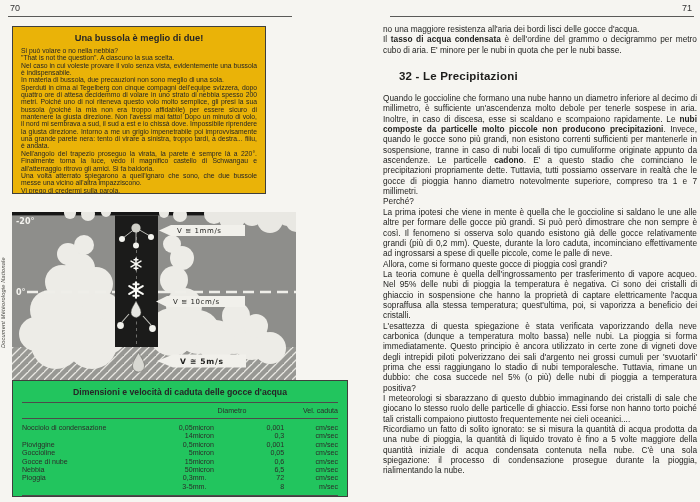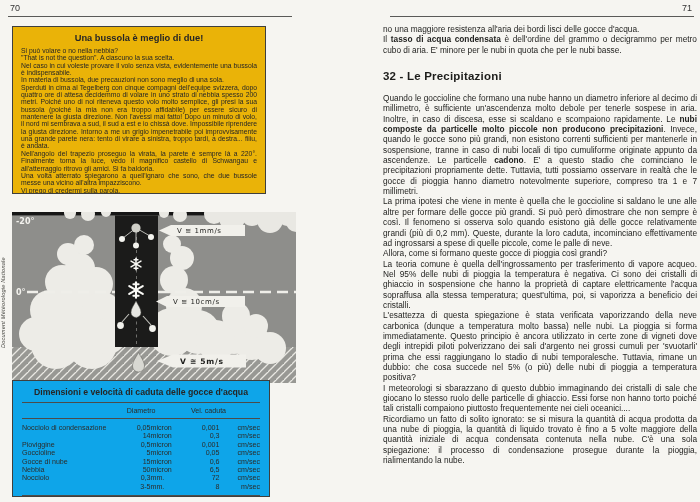--- a/index.html
+++ b/index.html
@@ -26,48 +26,48 @@
   .figure{position:absolute;left:12px;top:212px;width:284px;height:139px;}
   .figure-credit{
     position:absolute;left:0px;top:235px;width:10px;height:136px;
     writing-mode:vertical-rl;transform:rotate(180deg);
     font-size:5.6px;font-style:italic;color:#44443f;letter-spacing:.2px;
     text-align:center;white-space:nowrap;
   }
 
   
   .drop-card{
-    position:absolute;left:12px;top:380px;width:258px;height:117px;
-    box-sizing:border-box;border:1.3px solid #3f3f3d;background:#0ea5e9;
+    position:absolute;left:12px;top:380px;width:336px;height:117px;
+    box-sizing:border-box;border:1.3px solid #3f3f3d;background:#22c55e;
     padding:4px 9px 0 9px;overflow:hidden;
   }
   .drop-card .tbl-title{
     text-align:center;font-weight:bold;font-size:8.7px;
     padding:2px 0 5px 0;border-bottom:1.1px solid #4c4c4a;margin:0;
   }
   table.droptbl{width:100%;border-collapse:collapse;font-size:7.1px;color:#2c2c2a;}
-  table.droptbl th{font-weight:normal;padding:4px 0 3px 0;border-bottom:1.1px solid #4c4c4a;text-align:left;}
+  table.droptbl th{font-weight:normal;padding:4px 0 3px 0;border-bottom:1.1px solid #4c4c4a;text-align:right;}
   table.droptbl td{padding:0;height:8.4px;line-height:8.4px;white-space:nowrap;}
   td.c-label{width:44%;text-align:left;}
   td.c-dval {width:10%;text-align:right;}
   td.c-dunit{width:17%;text-align:left;padding-left:5px;}
   td.c-vval {width:12%;text-align:right;}
   td.c-vunit{width:17%;text-align:right;padding-right:2px;}
   tr.first-row td{padding-top:5px;}
   tr.last-row td{padding-bottom:4px;}
   .tbl-foot{
     border-top:1.1px solid #4c4c4a;font-size:7.1px;color:#2c2c2a;
     padding:3px 0 0 0;margin:0;
   }
 
   
   .rcol{position:absolute;left:383px;top:24px;width:314px;}
   .rcol p{margin:0;font-size:8.3px;line-height:10.35px;text-align:justify;color:#242422;}
   .rcol p b{font-weight:bold;}
-  .section-heading{font-size:11.5px;font-weight:bold;color:#1d1d1b;margin:15px 0 11px 0;letter-spacing:.2px;}
+  .section-heading{font-size:11.5px;font-weight:bold;color:#1d1d1b;margin:15px 0 11px 16px;letter-spacing:.2px;}
 
   svg text{font-family:"DejaVu Sans","Liberation Sans",sans-serif;}
 </style>
 </head>
 <body>
 
 <div class="pageno" style="left:10px;top:3px;">70</div>
 <div class="hrule" style="left:8px;top:16px;width:284px;"></div>
 
 <div class="story-box">
@@ -252,21 +252,21 @@
         <td class="c-vunit">cm/sec</td>
       </tr>
       <tr>
         <td class="c-label">Nebbia</td>
         <td class="c-dval">50</td>
         <td class="c-dunit">micron</td>
         <td class="c-vval">6,5</td>
         <td class="c-vunit">cm/sec</td>
       </tr>
       <tr>
-        <td class="c-label">Nocciolo</td>
+        <td class="c-label">Pioggia</td>
         <td class="c-dval">0,3</td>
         <td class="c-dunit">mm.</td>
         <td class="c-vval">72</td>
         <td class="c-vunit">cm/sec</td>
       </tr>
       <tr class="last-row">
         <td class="c-label"></td>
         <td class="c-dval">3-5</td>
         <td class="c-dunit">mm.</td>
         <td class="c-vval">8</td>
@@ -278,19 +278,20 @@
 </div>
 
 <div class="pageno" style="left:682px;top:3px;">71</div>
 <div class="hrule" style="left:390px;top:16px;width:304px;"></div>
 
 <div class="rcol">
   <p><span>no una maggiore resistenza all'aria dei bordi lisci delle gocce d'acqua.</span></p>
   <p><span>Il </span><b>tasso di acqua condensata</b><span> è dell'ordine del grammo o decigrammo per metro cubo di aria. E' minore per le nubi in quota che per le nubi basse.</span></p>
   <div class="section-heading">32 - Le Precipitazioni</div>
   <p><span>Quando le goccioline che formano una nube hanno un diametro inferiore al decimo di millimetro, è sufficiente un'ascendenza molto debole per tenerle sospese in aria. Inoltre, in caso di discesa, esse si scaldano e scompaiono rapidamente. Le </span><b>nubi composte da particelle molto piccole non producono precipitazioni</b><span>. Invece, quando le gocce sono più grandi, non esistono correnti sufficienti per mantenerle in sospensione, tranne in caso di nubi locali di tipo cumuliforme originate appunto da ascendenze. Le particelle </span><b>cadono</b><span>. E' a questo stadio che cominciano le precipitazioni propriamente dette. Tuttavia, tutti possiamo osservare in realtà che le gocce di pioggia hanno diametro notevolmente superiore, compreso tra 1 e 7 millimetri.</span></p>
+  <p><span>Perché?</span></p>
   <p><span>La prima ipotesi che viene in mente è quella che le goccioline si saldano le une alle altre per formare delle gocce più grandi. Si può però dimostrare che non sempre è così. Il fenomeno si osserva solo quando esistono già delle gocce relativamente grandi (più di 0,2 mm). Queste, durante la loro caduta, incominciano effettivamente ad ingrossarsi a spese di quelle piccole, come le palle di neve.</span></p>
   <p><span>Allora, come si formano queste gocce di pioggia così grandi?</span></p>
   <p><span>La teoria comune è quella dell'ingrossamento per trasferimento di vapore acqueo. Nel 95% delle nubi di pioggia la temperatura è negativa. Ci sono dei cristalli di ghiaccio in sospensione che hanno la proprietà di captare elettricamente l'acqua sopraffusa alla stessa temperatura; quest'ultima, poi, si vaporizza a beneficio dei cristalli.</span></p>
   <p><span>L'esattezza di questa spiegazione è stata verificata vaporizzando della neve carbonica (dunque a temperatura molto bassa) nelle nubi. La pioggia si forma immediatamente. Questo principio è ancora utilizzato in certe zone di vigneti dove degli intrepidi piloti polverizzano dei sali d'argento nei grossi cumuli per 'svuotarli' prima che essi raggiungano lo stadio di nubi temporalesche. Tuttavia, rimane un dubbio: che cosa succede nel 5% (o più) delle nubi di pioggia a temperatura positiva?</span></p>
   <p><span>I meteorologi si sbarazzano di questo dubbio immaginando dei cristalli di sale che giocano lo stesso ruolo delle particelle di ghiaccio. Essi forse non hanno torto poiché tali cristalli compaiono piuttosto frequentemente nei cieli oceanici....</span></p>
   <p><span>Ricordiamo un fatto di solito ignorato: se si misura la quantità di acqua prodotta da una nube di pioggia, la quantità di liquido trovato è fino a 5 volte maggiore della quantità iniziale di acqua condensata contenuta nella nube. C'è una sola spiegazione: il processo di condensazione prosegue durante la pioggia, rialimentando la nube.</span></p>
 </div>
 
 </body></html>

